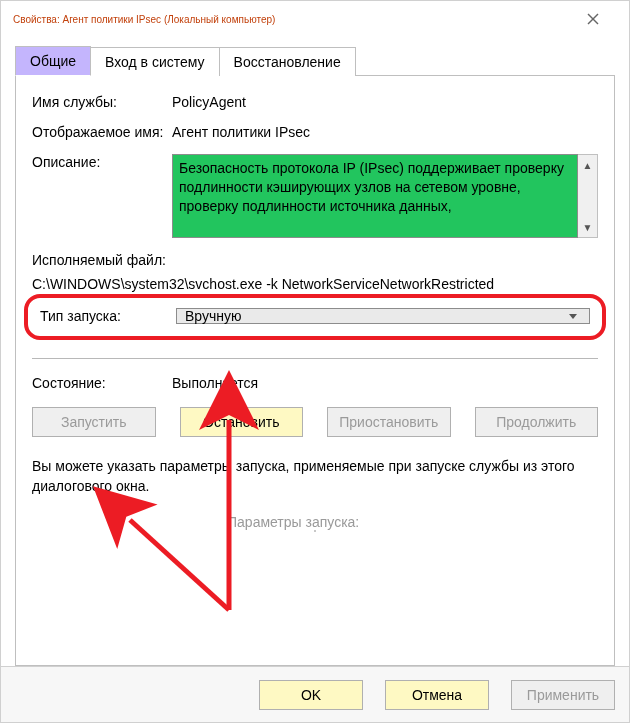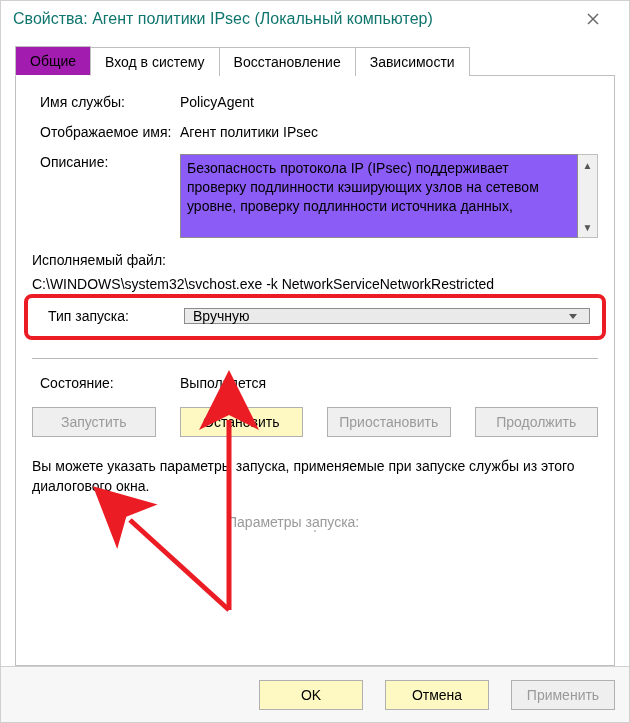--- a/index.html
+++ b/index.html
@@ -19,22 +19,22 @@
     border: 1px solid #d0d0d0;
     background: #fff;
     display: flex;
     flex-direction: column;
   }
   .titlebar {
     height: 36px;
     display: flex;
     align-items: center;
     padding: 0 16px 0 12px;
-    color: #0f766e;
-    font-size: 16px;
+    color: #c2410c;
+    font-size: 10px;
   }
   .titlebar-title { flex: 1; }
   .titlebar-close {
     width: 40px;
     height: 28px;
     display: flex;
     align-items: center;
     justify-content: center;
     color: #666;
     font-size: 16px;
@@ -56,21 +56,21 @@
     border: 1px solid #bfbfbf;
     border-bottom: none;
     padding: 6px 14px 6px 14px;
     background: #fff;
     font-size: 14px;
     margin-right: -1px;
     position: relative;
     top: 1px;
   }
   .tab.active {
-    background: #a21caf;
+    background: #c4b5fd;
     border-bottom: 1px solid #fff;
     z-index: 3;
   }
   .tab:not(.active) {
     background: #fff;
   }
   .tabpanel {
     border: 1px solid #bfbfbf;
     flex: 1;
     padding: 18px 16px 14px 16px;
@@ -78,33 +78,32 @@
   }
   .row {
     display: flex;
     align-items: flex-start;
     margin-bottom: 14px;
   }
   .label-col {
     width: 140px;
     padding-right: 6px;
     color: #000;
-    margin-left: 8px;
   }
   .value-col {
     flex: 1;
   }
   .desc-wrap {
     display: flex;
     align-items: stretch;
   }
   .desc-box {
     flex: 1;
     border: 1px solid #8c8c8c;
-    background: #8b5cf6;
+    background: #22c55e;
     padding: 4px 6px;
     height: 84px;
     overflow: hidden;
     font-size: 14px;
     line-height: 1.35;
   }
   .desc-scroll {
     width: 20px;
     border: 1px solid #c0c0c0;
     border-left: none;
@@ -126,21 +125,21 @@
   .exe-label { margin-top: 10px; margin-bottom: 8px; }
   .exe-path {
     font-size: 14px;
     color: #000;
     white-space: nowrap;
     overflow: hidden;
     margin-bottom: 2px;
   }
   .highlight-box {
     border: 4px solid #ec1c24;
-    border-radius: 8px;
+    border-radius: 16px;
     padding: 10px 12px 12px 12px;
     margin: 0 -8px 18px -8px;
     display: flex;
     align-items: center;
   }
   .highlight-box .label-col { width: 136px; }
   .select {
     flex: 1;
     height: 16px;
     border: 1px solid #8c8c8c;
@@ -230,21 +229,20 @@
           <line x1="11" y1="1" x2="1" y2="11"></line>
         </svg>
     </div>
   </div>
 
   <div class="client">
     <div class="tabs">
       <div class="tab active">Общие</div>
       <div class="tab">Вход в систему</div>
       <div class="tab">Восстановление</div>
-      <div class="tab">Зависимости</div>
     </div>
 
     <div class="tabpanel">
 
       <div class="row">
         <div class="label-col">Имя службы:</div>
         <div class="value-col">PolicyAgent</div>
       </div>
 
       <div class="row">

